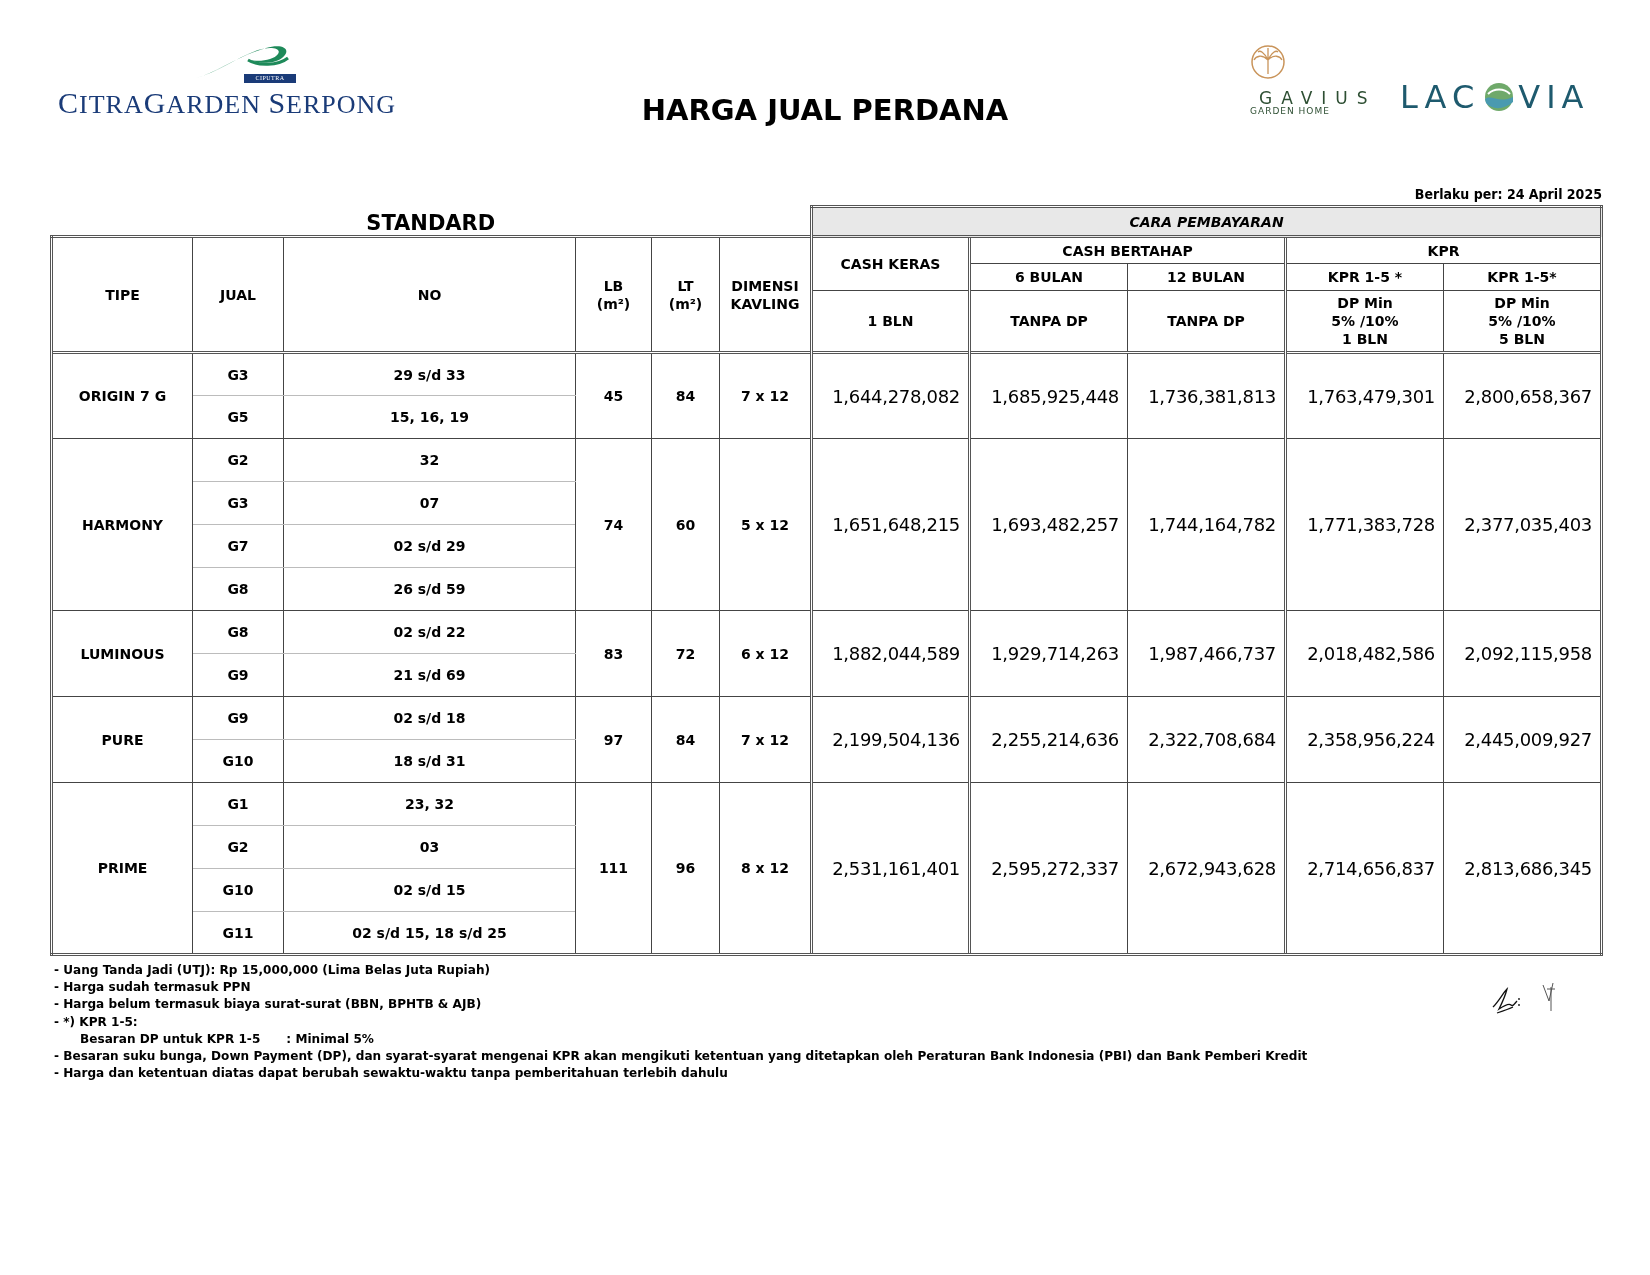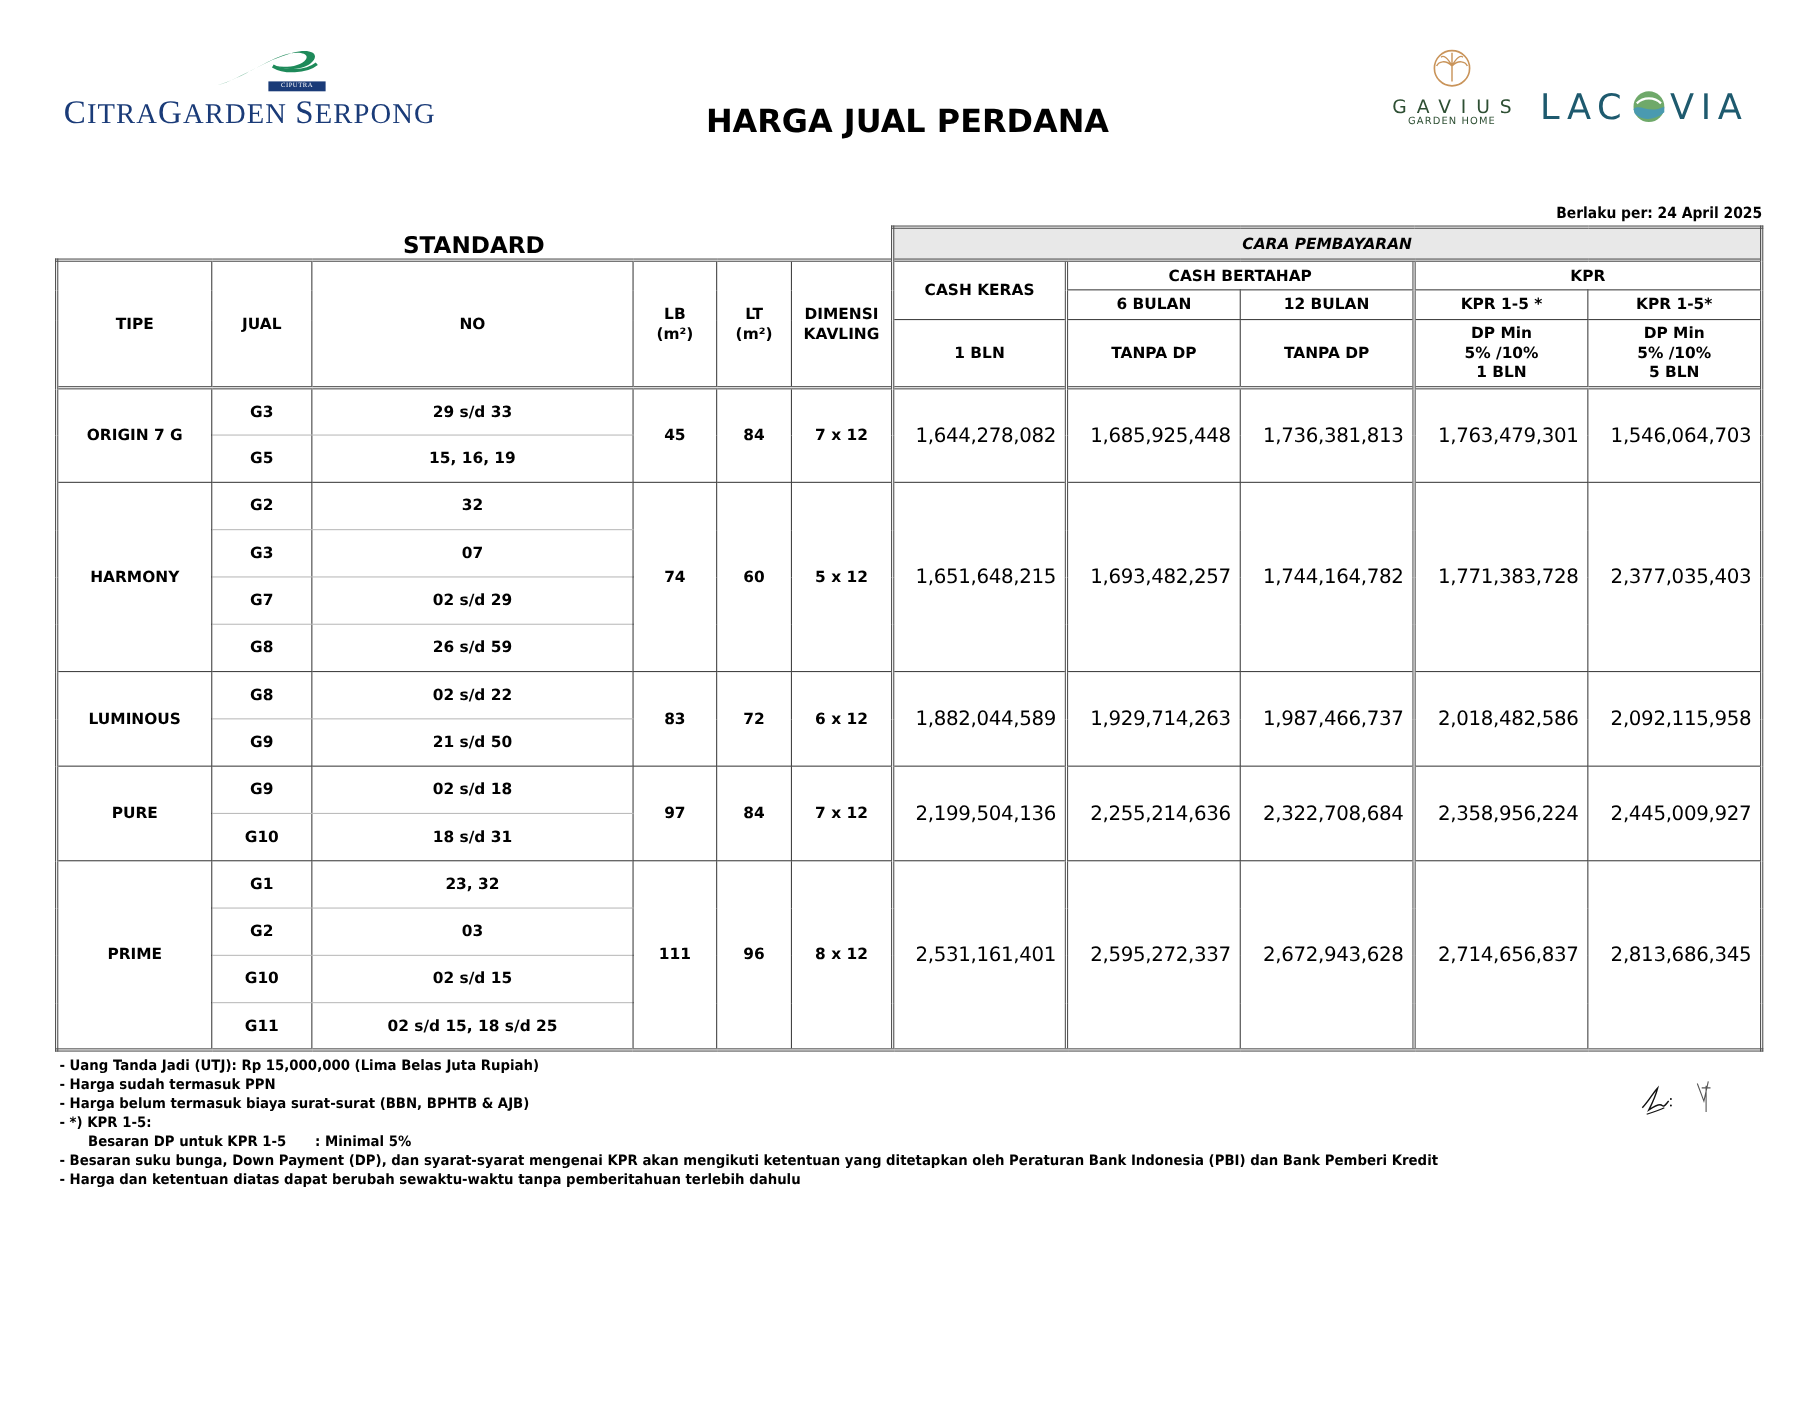--- a/index.html
+++ b/index.html
@@ -9,21 +9,21 @@
 
   
   #logo-citra { left:58px; top:42px; width:320px; height:80px; }
   #logo-citra .swoosh { position:absolute; left:130px; top:0; width:110px; height:40px; }
   #logo-citra .cip-bar { position:absolute; left:186px; top:32px; width:52px; height:9px; background:#1a3b78;
      color:#fff; font-size:6px; line-height:9px; text-align:center; font-family:"Liberation Serif", serif; letter-spacing:0.5px; }
   #logo-citra .wordmark { position:absolute; left:0; top:44px; font-family:"Liberation Serif", serif;
      color:#1a3b78; font-size:26px; letter-spacing:1px; white-space:nowrap; }
   #logo-citra .wordmark .big { font-size:30px; }
 
-  #logo-gavius { left:1250px; top:44px; width:140px; height:76px; text-align:center; }
+  #logo-gavius { left:1250px; top:44px; width:140px; height:76px; text-align:left; }
   #logo-gavius .emblem { width:36px; height:36px; margin:0 auto; }
   #logo-gavius .name { font-family:"DejaVu Sans", sans-serif; color:#2e4f33; font-size:17px;
      letter-spacing:9px; margin-top:4px; padding-left:9px; }
   #logo-gavius .sub { color:#2e4f33; font-size:9px; letter-spacing:1px; margin-top:-2px; }
 
   #logo-lacovia { left:1400px; top:78px; font-family:"DejaVu Sans", sans-serif; font-size:32px;
      color:#1e5a6e; letter-spacing:6px; white-space:nowrap; display:flex; align-items:center; }
   #logo-lacovia .orb { width:30px; height:30px; display:inline-block; margin:0 4px; }
 
   
@@ -165,21 +165,21 @@
         <td class="bold dbl-l dbl-t" rowspan="2">ORIGIN 7 G</td>
         <td class="bold lt-b dbl-t">G3</td>
         <td class="bold lt-b dbl-t">29 s/d 33</td>
         <td class="bold dbl-t" rowspan="2">45</td>
         <td class="bold dbl-t" rowspan="2">84</td>
         <td class="bold dbl-t" rowspan="2">7 x 12</td>
         <td class="num dbl-l dbl-t" rowspan="2">1,644,278,082</td>
         <td class="num dbl-l dbl-t" rowspan="2">1,685,925,448</td>
         <td class="num dbl-t" rowspan="2">1,736,381,813</td>
         <td class="num dbl-l dbl-t" rowspan="2">1,763,479,301</td>
-        <td class="num dbl-r dbl-t" rowspan="2">1,546,064,703</td>
+        <td class="num dbl-r dbl-t" rowspan="2">2,800,658,367</td>
       </tr>
       <tr style="height: 43px;">
         <td class="bold">G5</td>
         <td class="bold">15, 16, 19</td>
       </tr>
       <tr style="height: 43px;">
         <td class="bold dbl-l" rowspan="4">HARMONY</td>
         <td class="bold lt-b">G2</td>
         <td class="bold lt-b">32</td>
         <td class="bold" rowspan="4">74</td>
@@ -211,21 +211,21 @@
         <td class="bold" rowspan="2">72</td>
         <td class="bold" rowspan="2">6 x 12</td>
         <td class="num dbl-l" rowspan="2">1,882,044,589</td>
         <td class="num dbl-l" rowspan="2">1,929,714,263</td>
         <td class="num" rowspan="2">1,987,466,737</td>
         <td class="num dbl-l" rowspan="2">2,018,482,586</td>
         <td class="num dbl-r" rowspan="2">2,092,115,958</td>
       </tr>
       <tr style="height: 43px;">
         <td class="bold">G9</td>
-        <td class="bold">21 s/d 50</td>
+        <td class="bold">21 s/d 69</td>
       </tr>
       <tr style="height: 43px;">
         <td class="bold dbl-l" rowspan="2">PURE</td>
         <td class="bold lt-b">G9</td>
         <td class="bold lt-b">02 s/d 18</td>
         <td class="bold" rowspan="2">97</td>
         <td class="bold" rowspan="2">84</td>
         <td class="bold" rowspan="2">7 x 12</td>
         <td class="num dbl-l" rowspan="2">2,199,504,136</td>
         <td class="num dbl-l" rowspan="2">2,255,214,636</td>

